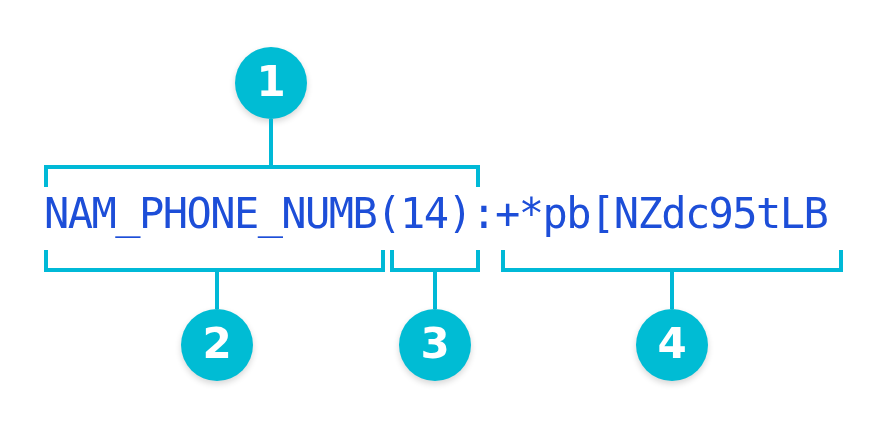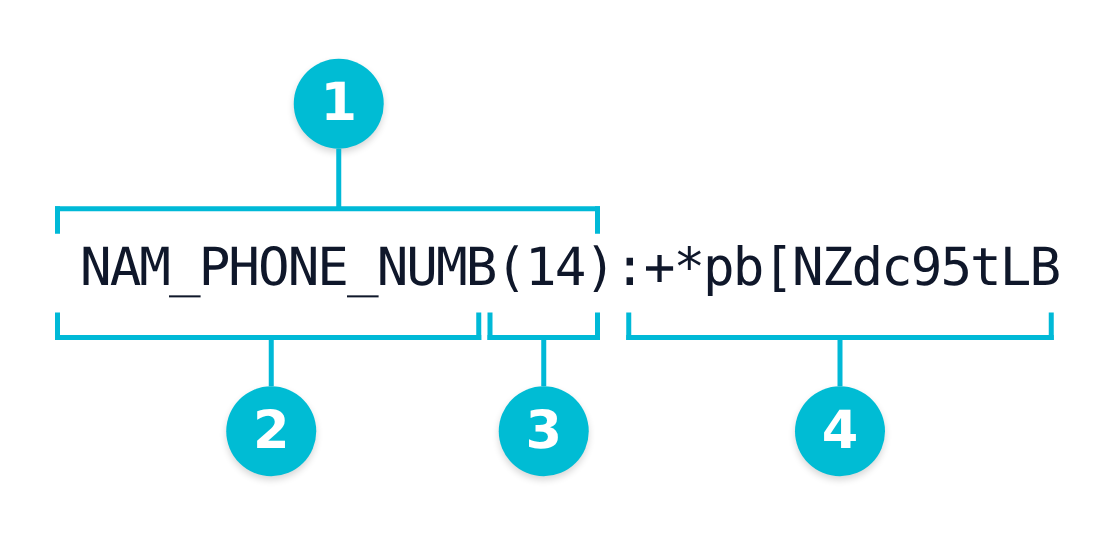--- a/index.html
+++ b/index.html
@@ -23,22 +23,21 @@
     position: absolute;
     left: 44px;
     top: 186px;
     width: 802px;
     height: 56px;
     line-height: 56px;
     white-space: pre;
     font-family: "DejaVu Sans Mono", "Liberation Mono", monospace;
     font-size: 42px;
     letter-spacing: -1.55px;
-    color: #0f172a;
-    margin-left: 20px;
+    color: #1d4ed8;
   }
 
   
   .bracket {
     position: absolute;
     box-sizing: border-box;
     border-color: #00b9d7;
     border-style: solid;
   }
   .bracket-up {           

